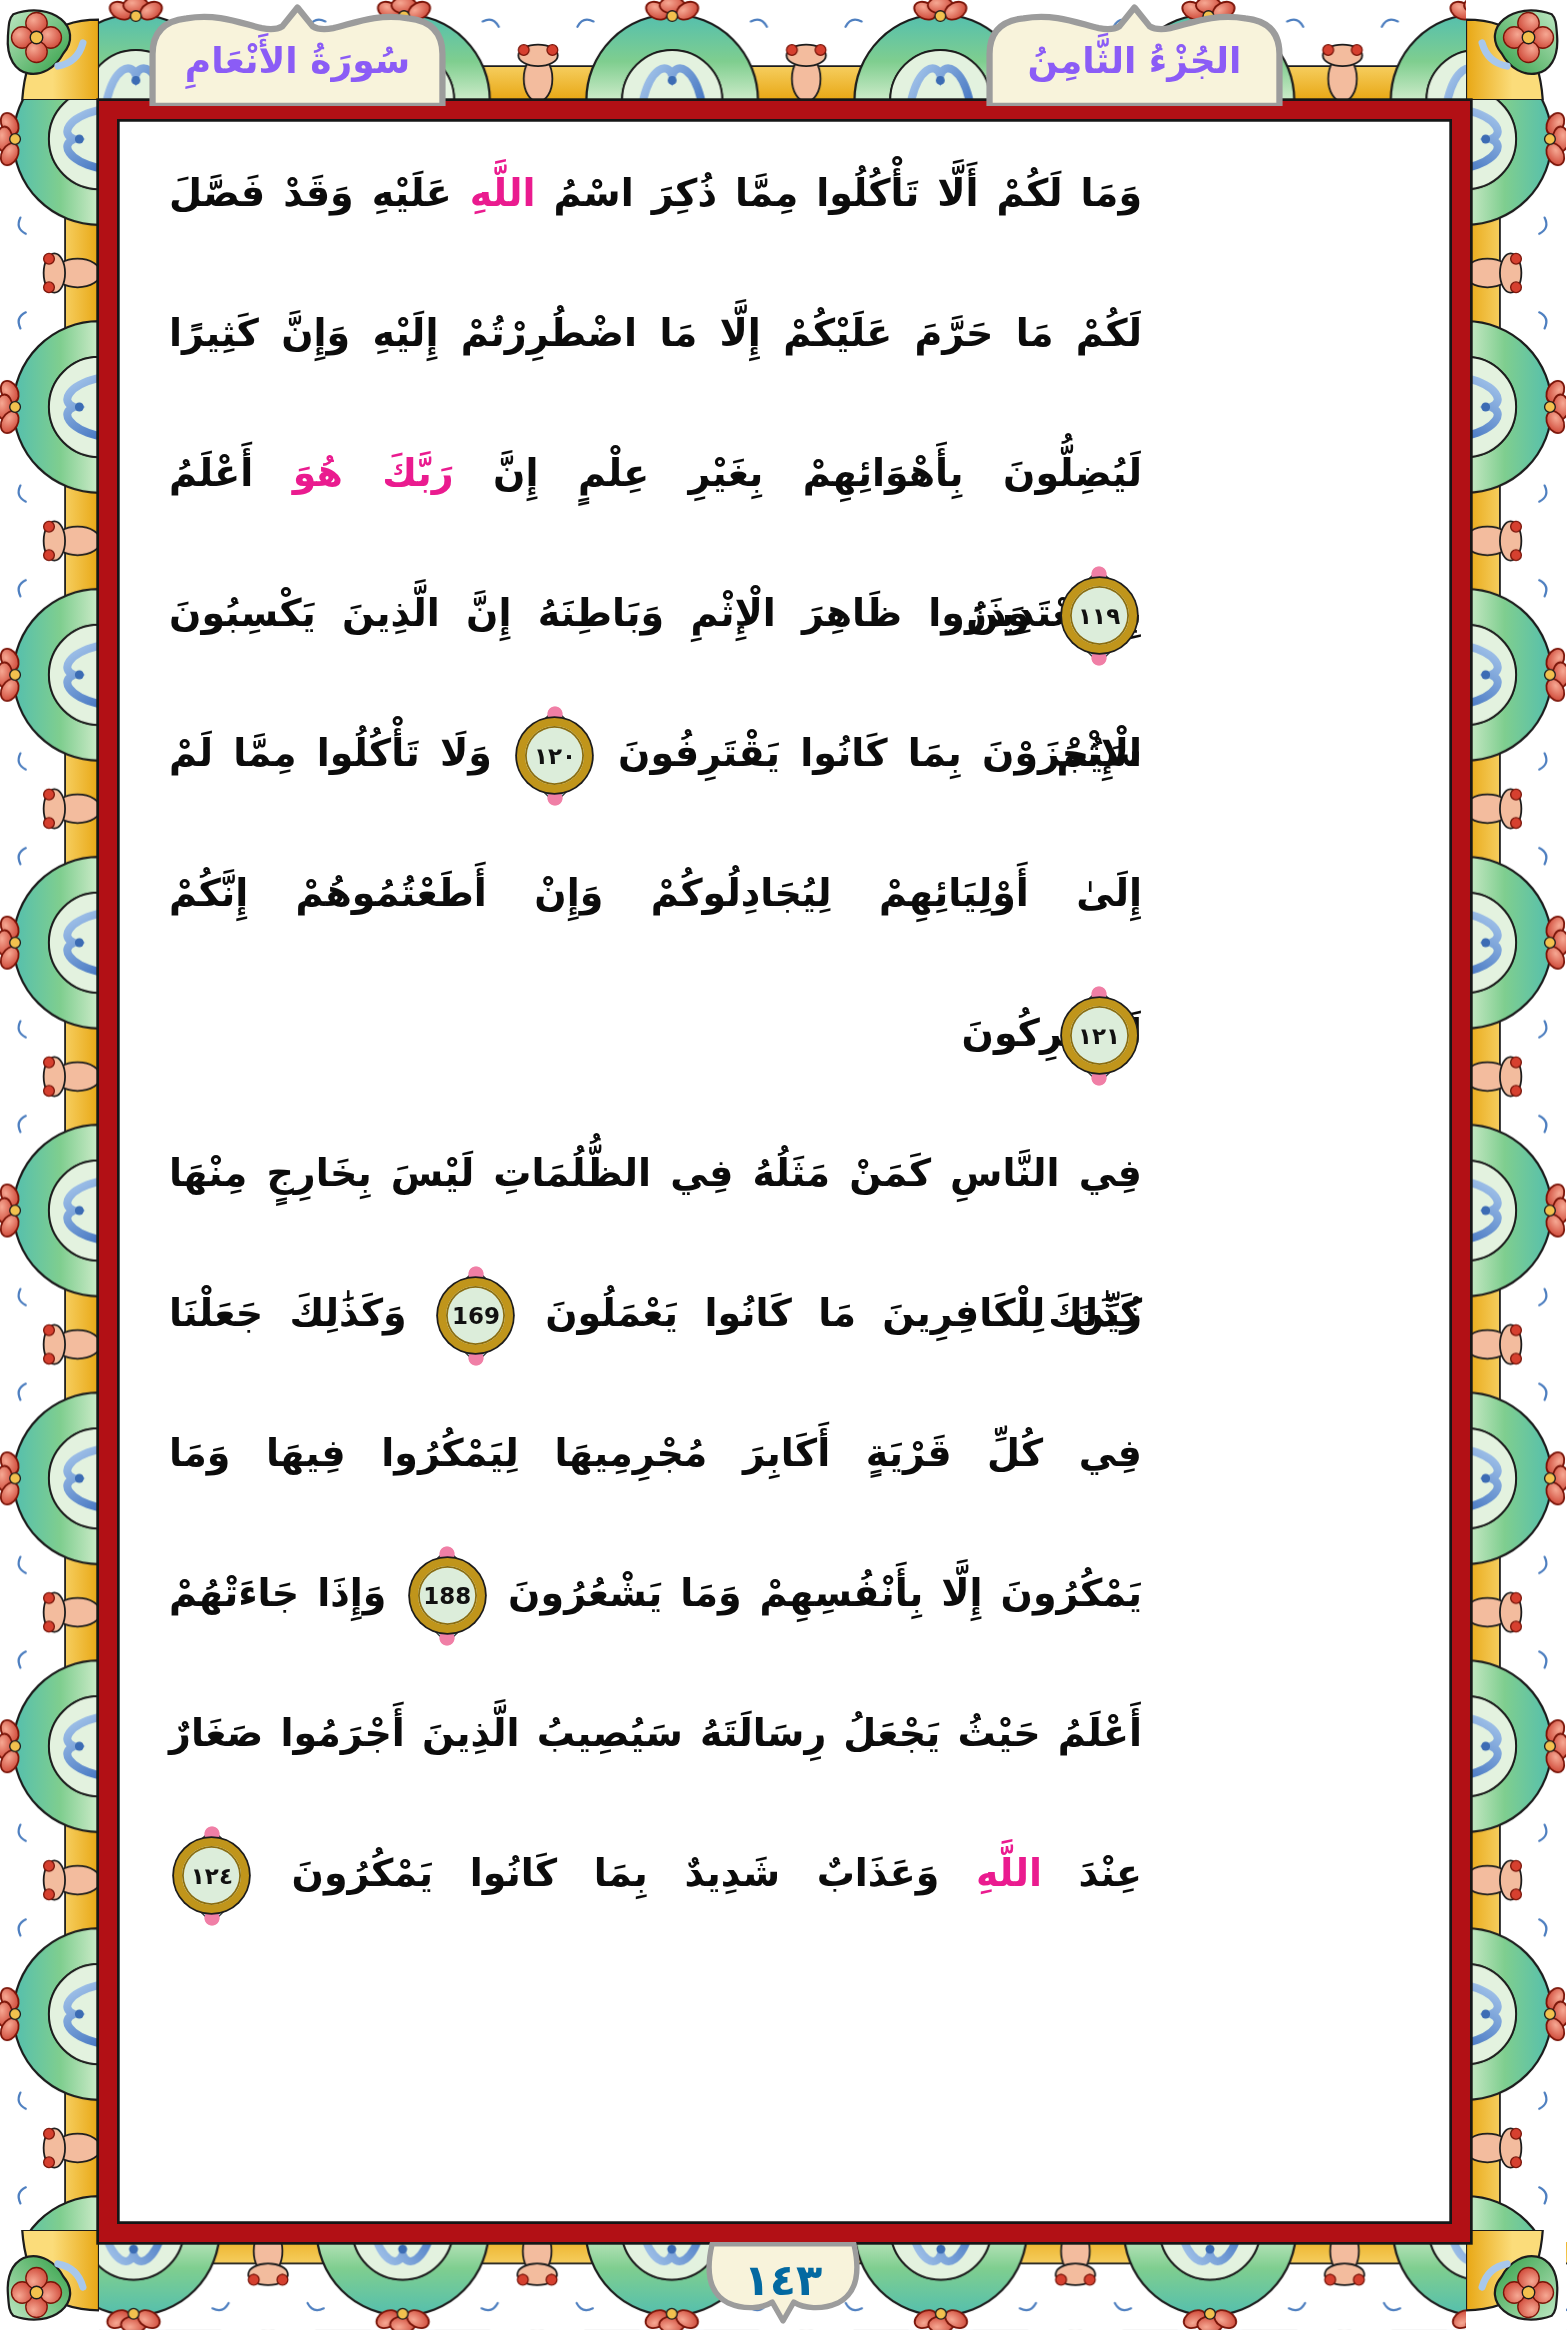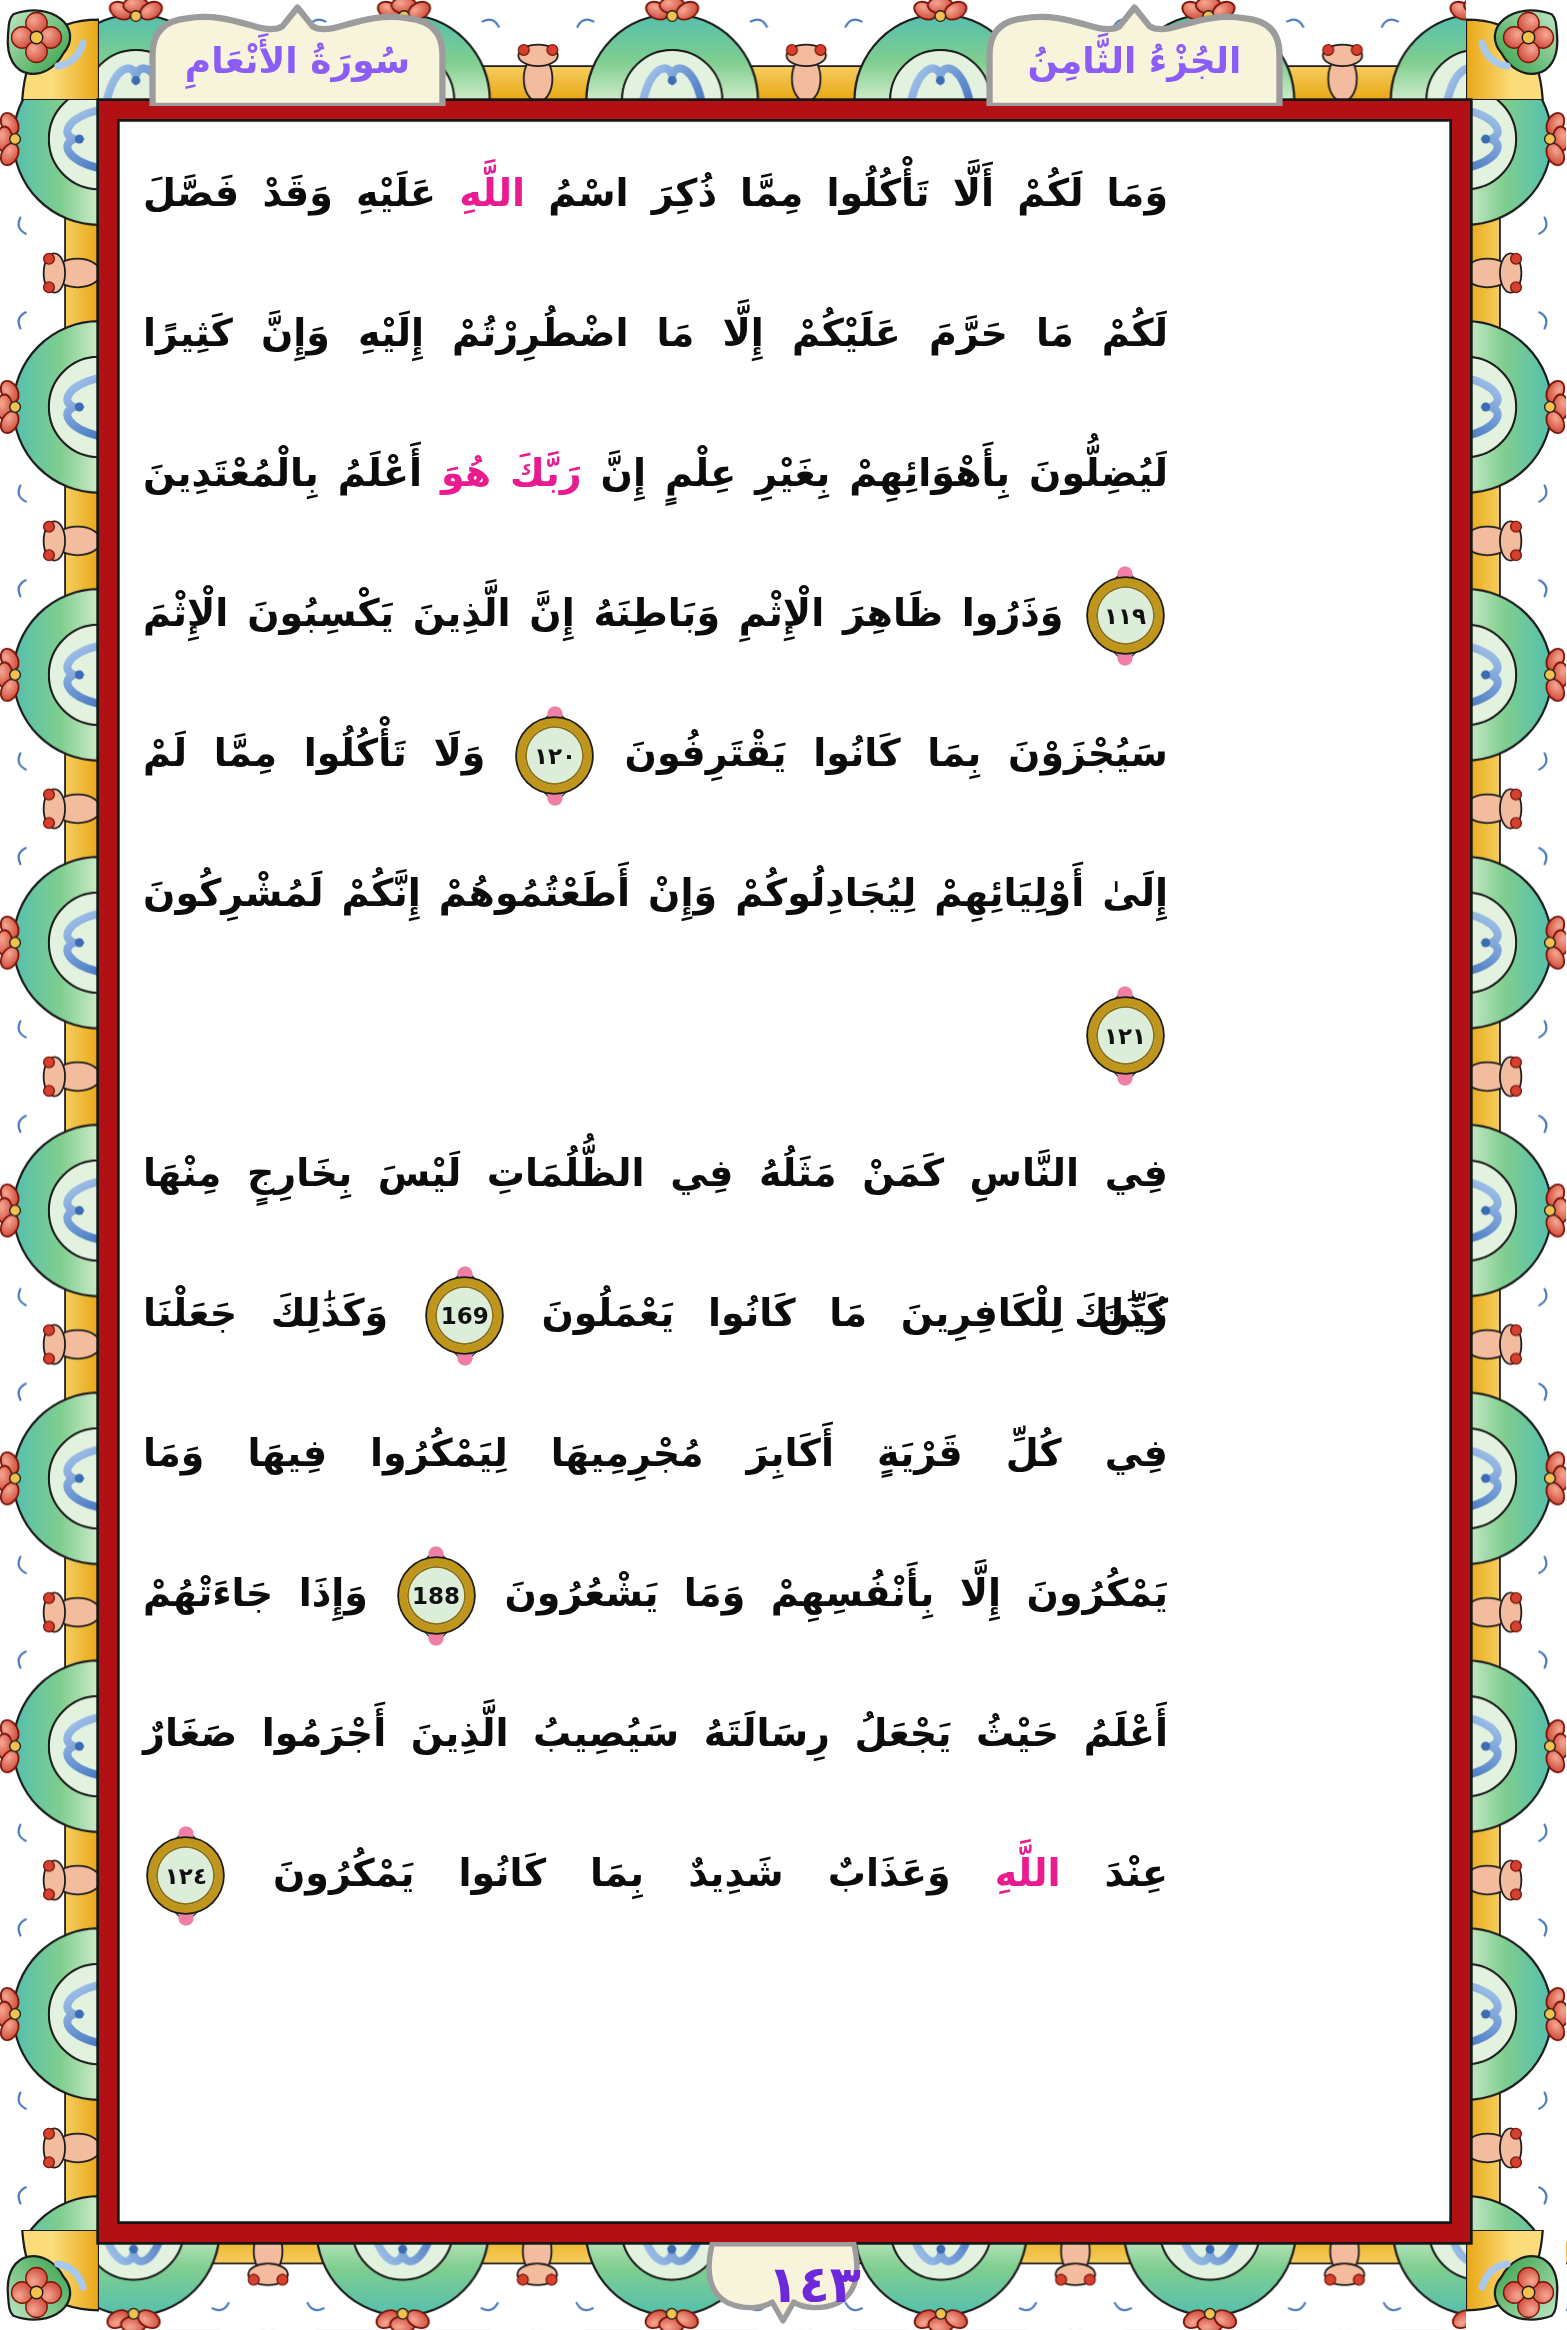--- a/index.html
+++ b/index.html
@@ -30,26 +30,26 @@
   .cartouche{position:absolute; z-index:4;}
   .cartouche svg{display:block;}
   .cartouche .c-label{
     position:absolute; left:0; right:0; top:36px; text-align:center;
     font-size:36px; font-weight:bold; color:#8b5cf6; direction:rtl;
   }
   .cartouche.surah{left:146px; top:3.6px; width:305px; height:102px;}
   .cartouche.juz{left:983px; top:3.6px; width:305px; height:102px;}
   .pagenum-cartouche{position:absolute; left:706px; top:2242px; width:156px; height:88px; z-index:4;}
   .pagenum-cartouche .c-label{
-    position:absolute; left:0; right:0; top:12.6px; 
-    font-size:51px; font-weight:bold; color:#6d28d9;
+    position:absolute; left:0; right:0; top:12.6px; text-align:center;
+    font-size:43px; font-weight:bold; color:#0369a1;
   }
   .quran-area{
     position:absolute; left:120px; top:123px; width:1073px; height:2099px;
-    box-sizing:border-box; padding:0 24px; direction:rtl; z-index:5;
+    box-sizing:border-box; padding:0 50px; direction:rtl; z-index:5;
   }
   .qline{
     height:140px; line-height:140px; font-size:38px; font-weight:bold; color:#0c0c0c;
     text-align:justify; text-align-last:justify; direction:rtl; overflow:visible;
   }
   .qtext{white-space:normal;}
   .qtext.pink{color:#EA1B8F;}
   .vnum{
     position:relative; display:inline-flex; align-items:center; justify-content:center;
     width:59px; height:59px; border-radius:50%;

